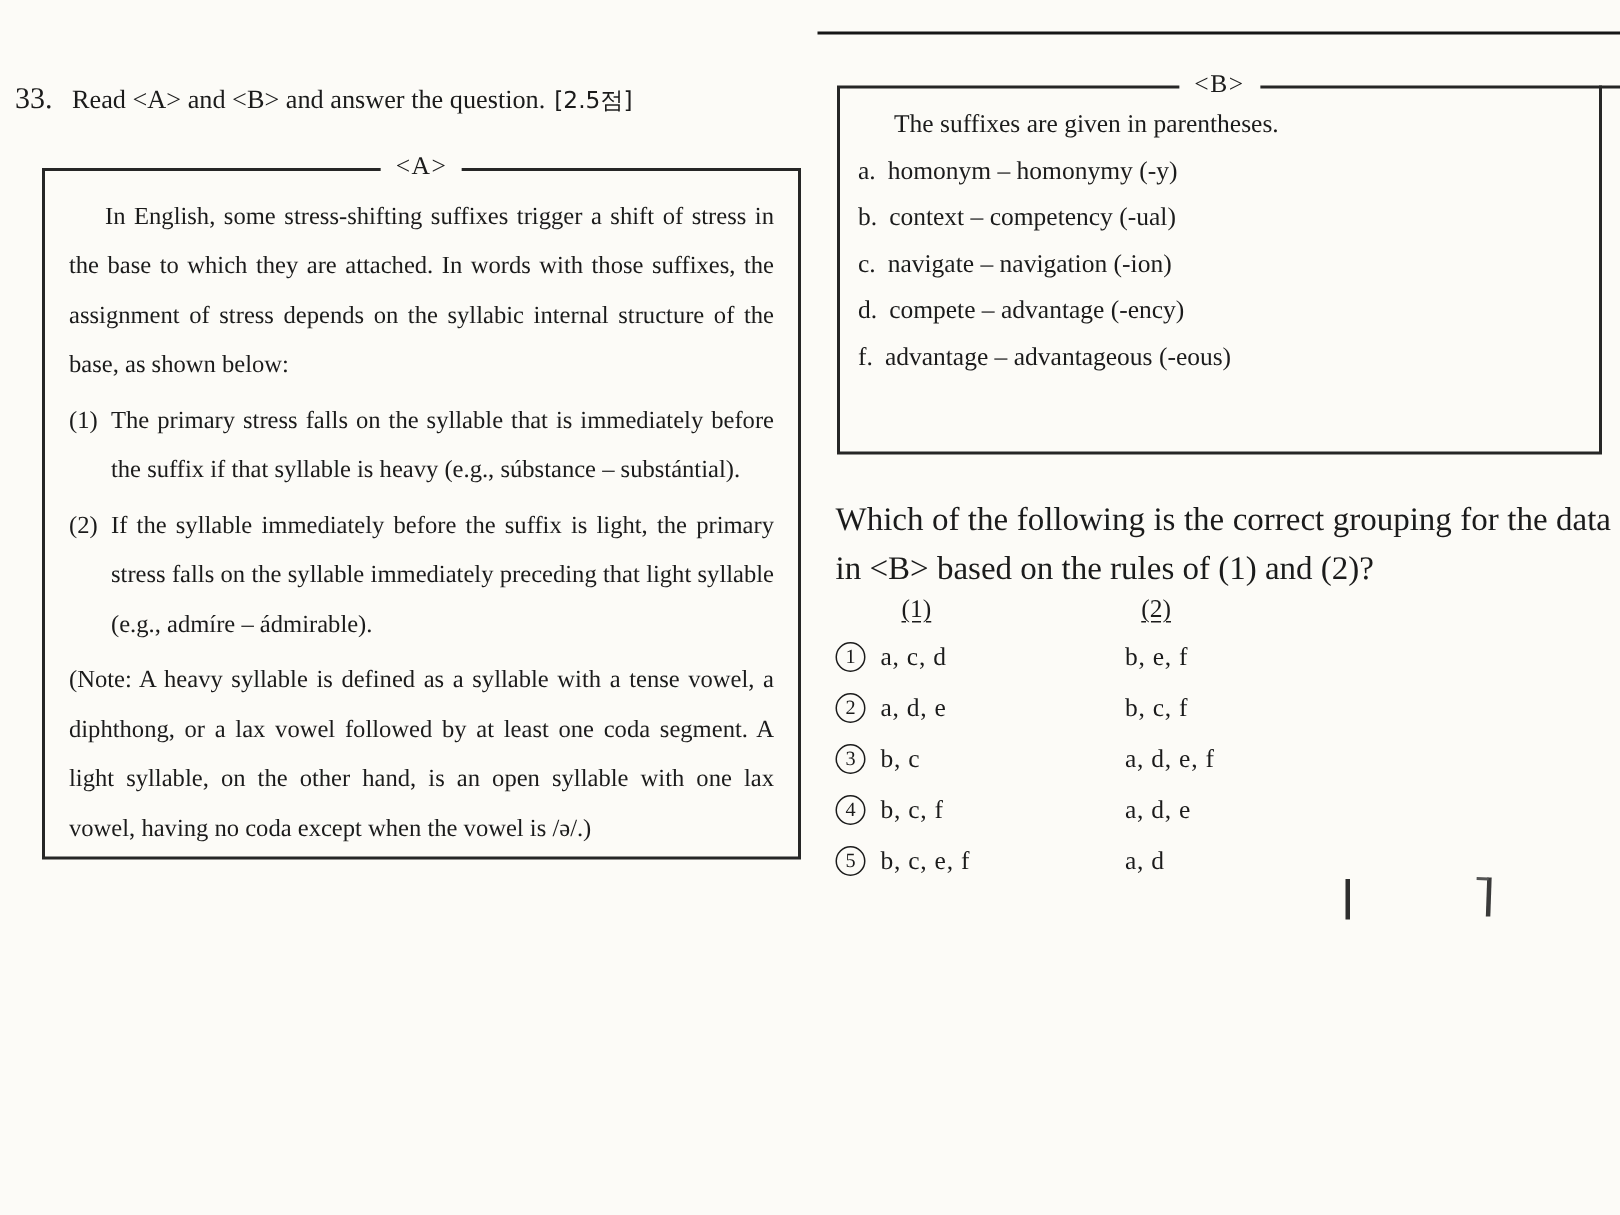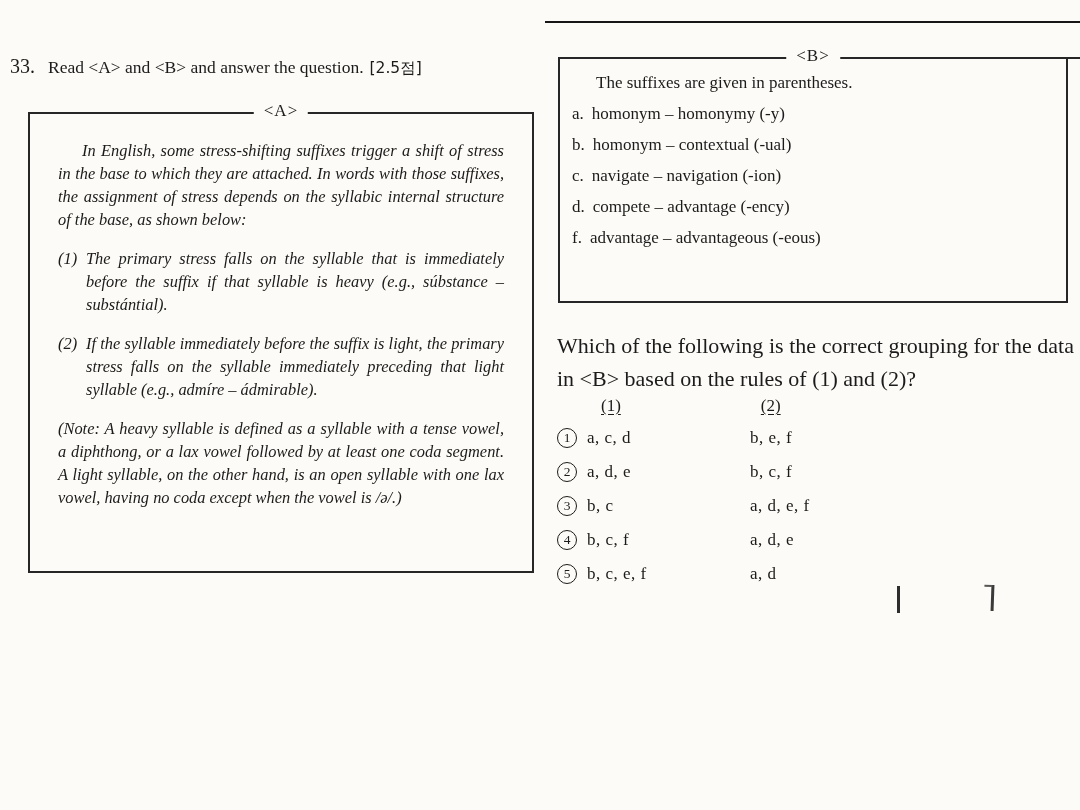--- a/index.html
+++ b/index.html
@@ -27,21 +27,21 @@
     background:transparent;
   }
   .boxA { left:28px; top:112px; width:506px; height:461px; padding:9px 12px 0 12px; }
   .boxB { left:558px; top:57px; width:510px; height:246px; padding:8px 10px 0 12px; font-size:17px; }
   .box-label {
     position:absolute; top:-13px; left:50%; transform:translateX(-50%);
     background:#fcfbf7; padding:0 10px; font-size:17px; letter-spacing:1px; white-space:nowrap;
   }
   .boxB-ext { position:absolute; left:1066px; top:57px; width:14px; height:2px; background:#262626; }
 
-  .boxA p { margin:16px; font-size:16.4px; line-height:23px; text-align:justify;font-style:italic; }
+  .boxA p { margin:4px; font-size:16.4px; line-height:33px; text-align:justify; }
   .intro-a { text-indent:24px; }
   .rule { position:relative; padding-left:28px; }
   .rule .marker { position:absolute; left:0; top:0; }
 
   .boxB p { margin:0; line-height:31px; }
   .intro-b { text-indent:24px; }
   .suffix-item .marker { margin-right:8px; }
 
   
   .subq { position:absolute; left:557px; top:329px; width:517px; font-size:22px; line-height:33px; text-align:justify; margin:0; }
@@ -88,21 +88,21 @@
       <span class="marker">(2)</span>
       <span>If the syllable immediately before the suffix is light, the primary stress falls on the syllable immediately preceding that light syllable (e.g., admíre – ádmirable).</span>
     </p>
     <p class="note">(Note: A heavy syllable is defined as a syllable with a tense vowel, a diphthong, or a lax vowel followed by at least one coda segment. A light syllable, on the other hand, is an open syllable with one lax vowel, having no coda except when the vowel is /ə/.)</p>
   </div>
 
   <div class="passage-box boxB">
     <span class="box-label">&lt;B&gt;</span>
     <p class="intro-b">The suffixes are given in parentheses.</p>
     <p class="suffix-item"><span class="marker">a.</span><span>homonym – homonymy (-y)</span></p>
-    <p class="suffix-item"><span class="marker">b.</span><span>homonym – contextual (-ual)</span></p>
+    <p class="suffix-item"><span class="marker">b.</span><span>context – competency (-ual)</span></p>
     <p class="suffix-item"><span class="marker">c.</span><span>navigate – navigation (-ion)</span></p>
     <p class="suffix-item"><span class="marker">d.</span><span>compete – advantage (-ency)</span></p>
     <p class="suffix-item"><span class="marker">f.</span><span>advantage – advantageous (-eous)</span></p>
   </div>
 
   <div class="boxB-ext"></div>
 
   <p class="subq">Which of the following is the correct grouping for the data in &lt;B&gt; based on the rules of (1) and (2)?</p>
 
   <div class="options">

